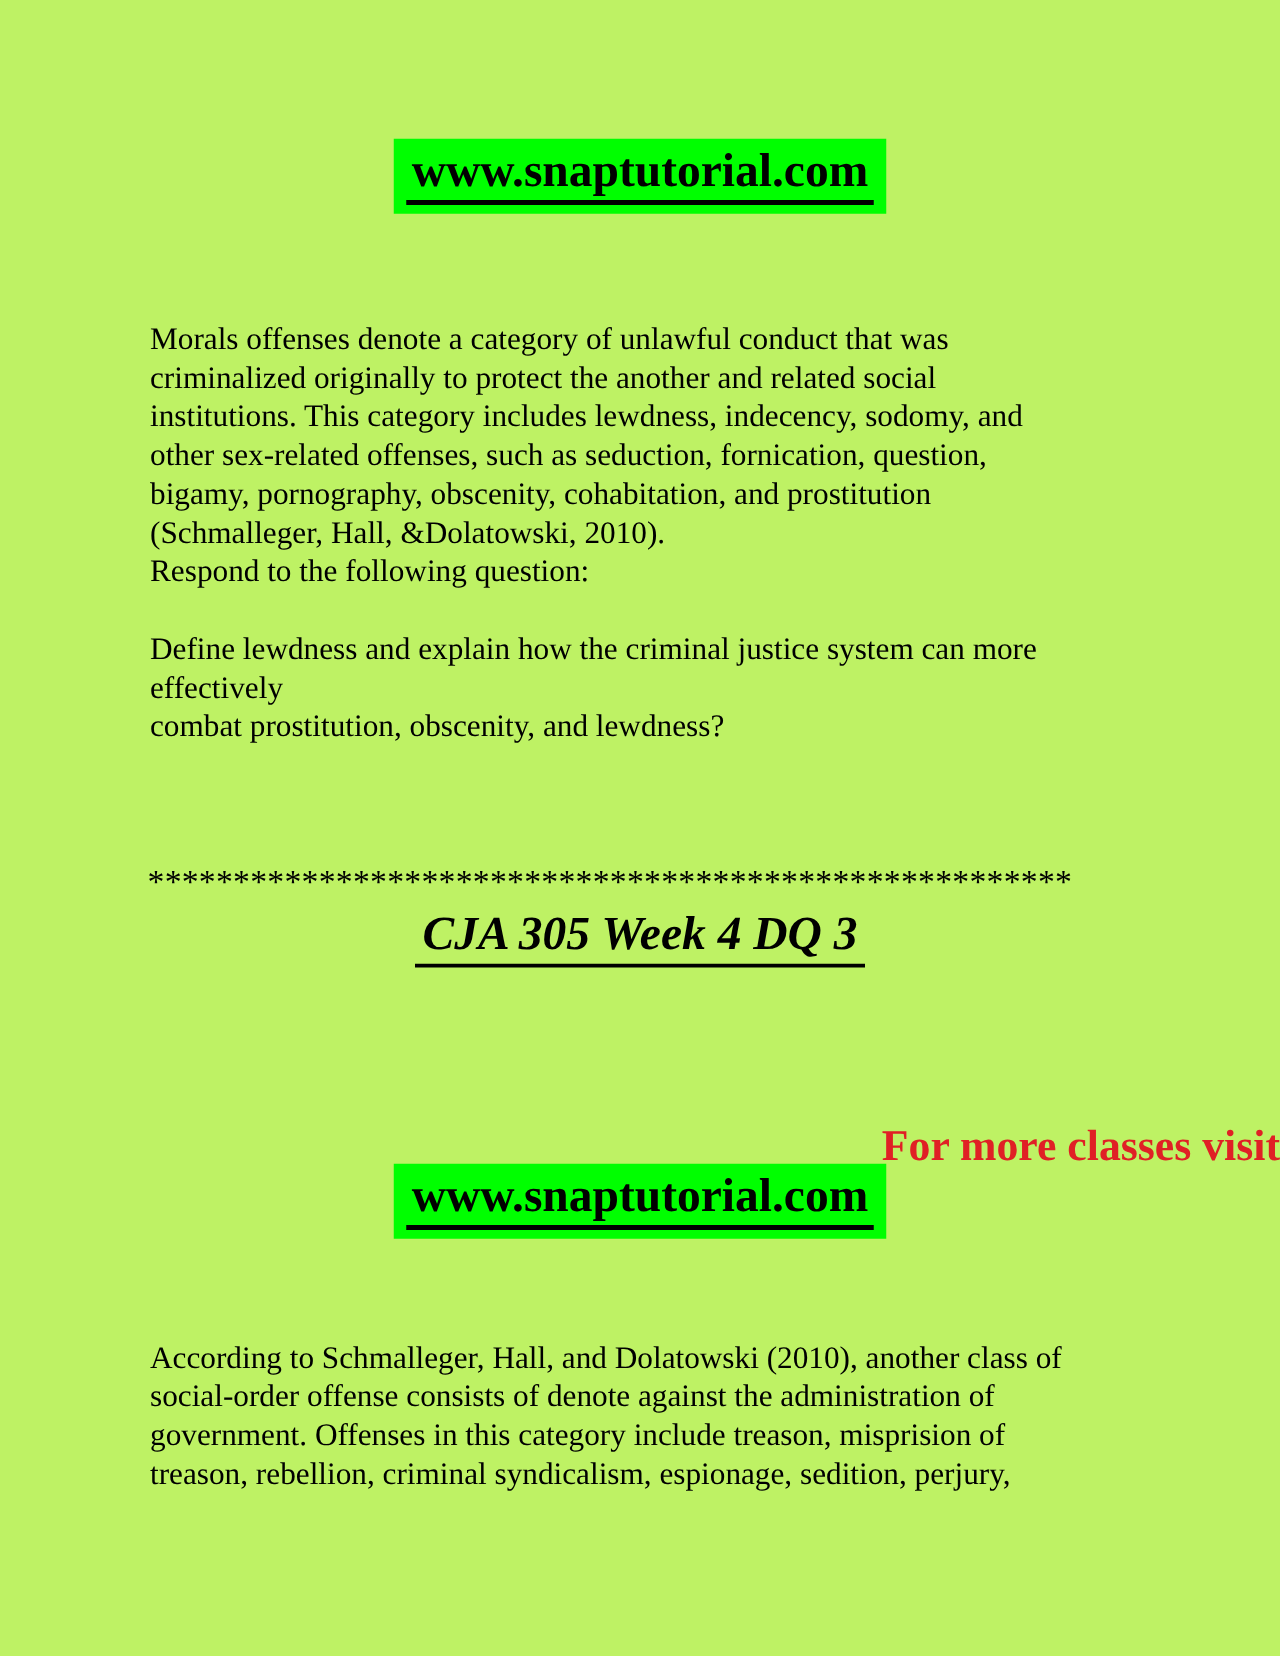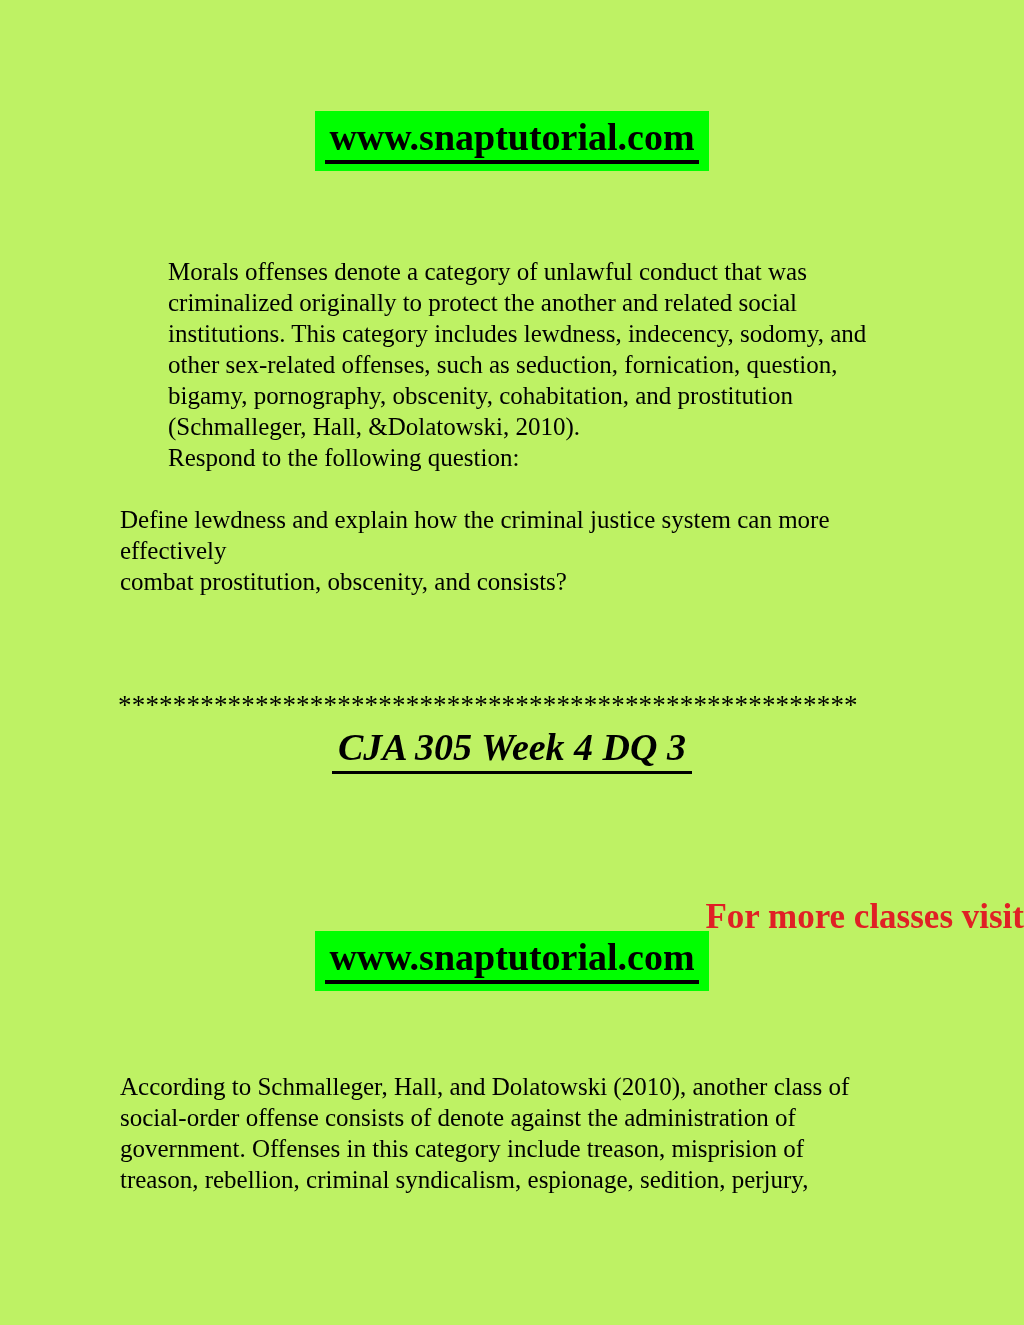--- a/index.html
+++ b/index.html
@@ -72,21 +72,21 @@
   }
   .promo-wrap { top: 896px; text-align: right; }
   .promo-text {
     font-size: 35px;
     line-height: 42px;
     font-weight: bold;
     color: #e02025;
   }
   .top-link-wrap { top: 111px; }
   .bottom-link-wrap { top: 931px; }
-  .intro-block { top: 256px; margin-left: 48px; }
+  .intro-block { top: 256px; }
   .question-block { top: 504px; }
   .closing-block { top: 1071px; }
 </style>
 </head>
 <body>
 
 <div class="page">
 
   <div class="centered top-link-wrap">
     <a class="hl-link" href="#"><span class="u">www.snaptutorial.com</span></a>
@@ -98,21 +98,21 @@
     <div class="line">institutions. This category includes lewdness, indecency, sodomy, and</div>
     <div class="line">other sex-related offenses, such as seduction, fornication, question,</div>
     <div class="line">bigamy, pornography, obscenity, cohabitation, and prostitution</div>
     <div class="line">(Schmalleger, Hall, &amp;Dolatowski, 2010).</div>
     <div class="line">Respond to the following question:</div>
   </div>
 
   <div class="bodytext question-block">
     <div class="line">Define lewdness and explain how the criminal justice system can more</div>
     <div class="line">effectively</div>
-    <div class="line">combat prostitution, obscenity, and consists?</div>
+    <div class="line">combat prostitution, obscenity, and lewdness?</div>
   </div>
 
   <div class="separator-line">******************************************************</div>
 
   <div class="centered title-wrap">
     <span class="course-title">CJA 305 Week 4 DQ 3</span>
   </div>
 
   <div class="centered promo-wrap">
     <span class="promo-text">For more classes visit</span>

